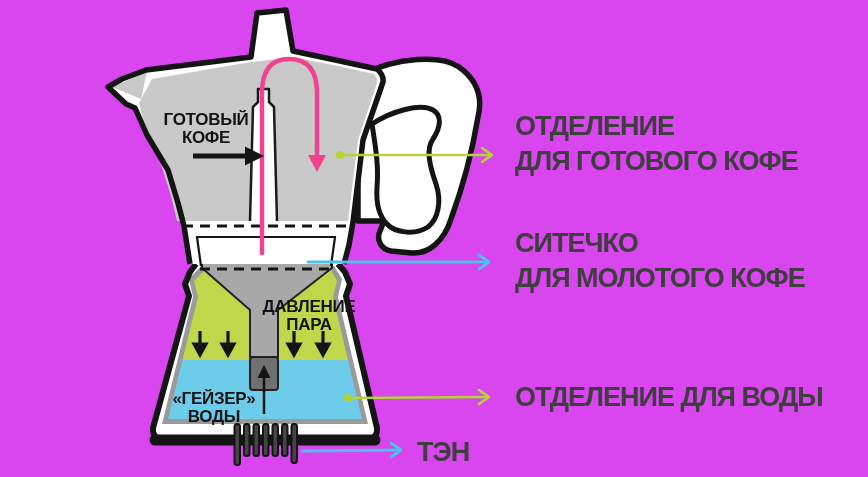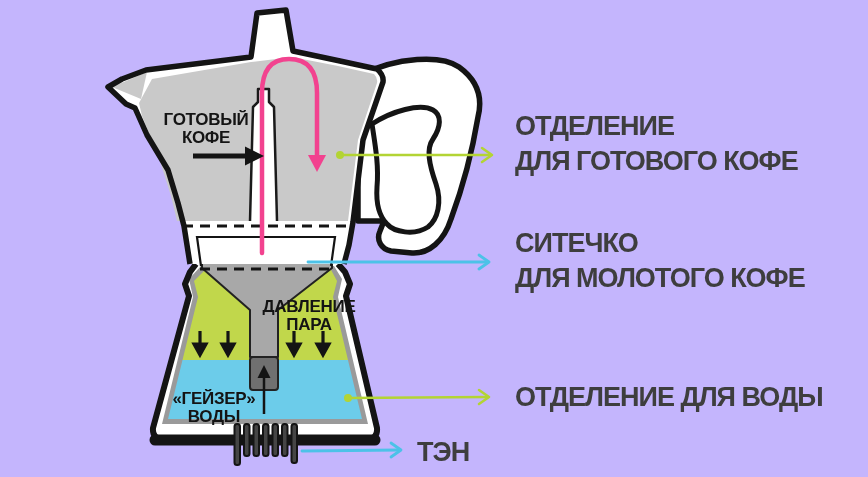--- a/index.html
+++ b/index.html
@@ -1,16 +1,16 @@
 <!DOCTYPE html>
 <html><head>
 <meta charset="utf-8">
 <style>
   html,body{margin:0;padding:0;background:#ffffff;}
-  #stage{position:relative;width:868px;height:477px;background:#c4b5fd;overflow:hidden;
+  #stage{position:relative;width:868px;height:477px;background:#d946ef;overflow:hidden;
          font-family:"Liberation Sans", sans-serif;}
   svg{position:absolute;left:0;top:0;}
   text{font-family:"Liberation Sans", sans-serif;font-weight:700;}
   .callout-text{font-size:27px;fill:#3e3e3e;letter-spacing:-1px;}
   .inner-text{font-size:17px;fill:#141414;letter-spacing:-0.3px;text-anchor:middle;}
 </style>
 </head>
 <body>
 
 <div id="stage">

